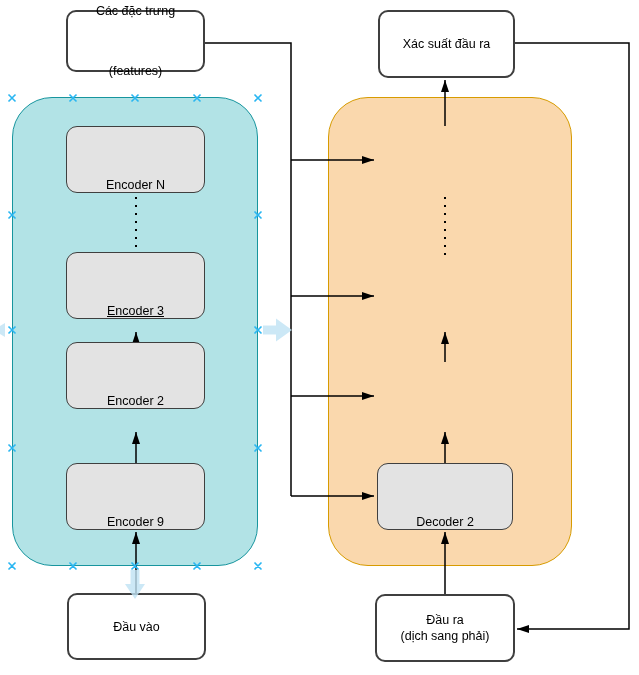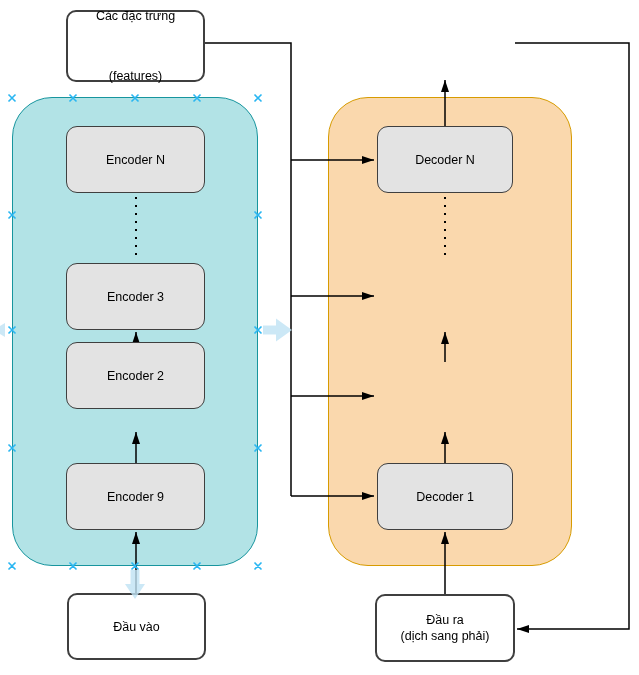--- a/index.html
+++ b/index.html
@@ -8,32 +8,32 @@
     font-family:"Liberation Sans",sans-serif;color:#000;
   }
   .container-rc{position:absolute;border-radius:40px;z-index:1;box-sizing:border-box;}
   .enc-container{left:12px;top:97px;width:246px;height:469px;background:#b2e3e6;border:1.5px solid #17959e;}
   .dec-container{left:328px;top:97px;width:244px;height:469px;background:#fad8ad;border:1.5px solid #d79b00;}
   svg.wires{position:absolute;left:0;top:0;z-index:2;}
   svg.chrome{position:absolute;left:0;top:0;z-index:4;pointer-events:none;}
   .node{
     position:absolute;width:139px;height:67px;background:#e3e3e3;
     border:1.5px solid #3f3f3f;border-radius:11px;z-index:3;
-    display:flex;align-items:center;justify-content:center;
+    display:flex;align-items:flex-end;justify-content:center;
     font-size:12.5px;text-align:center;box-sizing:border-box;
   }
   .node.enc{left:66px;}
   .node.dec{left:377px;width:136px;}
-  .t126{top:126px;}.t263{top:263px;}.t362{top:342px;}.t463{top:463px;}
+  .t126{top:126px;}.t263{top:252px;text-decoration:underline;}.t362{top:342px;}.t463{top:463px;}
   .label-box{
     position:absolute;background:#ffffff;border:2px solid #3f3f3f;border-radius:10px;z-index:3;
     display:flex;flex-direction:column;align-items:center;justify-content:center;
     font-size:12.5px;line-height:16px;text-align:center;box-sizing:border-box;
   }
-  .lb-features{left:66px;top:10px;width:139px;height:72px;gap:44px;}
+  .lb-features{left:66px;top:10px;width:139px;height:62px;gap:44px;}
   .lb-prob{left:378px;top:10px;width:137px;height:68px;}
   .lb-input{left:67px;top:593px;width:139px;height:67px;}
   .lb-output{left:375px;top:594px;width:140px;height:68px;}
   .wire{stroke:#000;stroke-width:1.5;fill:none;}
   .dotted{stroke:#000;stroke-width:2;fill:none;stroke-dasharray:2 6;}
   .xpt{stroke:#29b6f2;stroke-width:1.6;fill:none;}
   .hoverarrow{fill:#bfe2f4;opacity:0.8;}
 </style>
 </head>
 <body>
@@ -76,30 +76,30 @@
   <div class="node enc t263">
     <span>Encoder 3</span>
   </div>
   <div class="node enc t362">
     <span>Encoder 2</span>
   </div>
   <div class="node enc t463">
     <span>Encoder 9</span>
   </div>
 
-  <div class="node dec t126">
-    <span>Decoder N</span>
-  </div>
   <div class="node dec t463">
-    <span>Decoder 1</span>
+    <span>Decoder 2</span>
   </div>
 
   <div class="label-box lb-features">
     <span>Các đặc trưng</span>
     <span>(features)</span>
+  </div>
+  <div class="label-box lb-prob">
+    <span>Xác suất đầu ra</span>
   </div>
   <div class="label-box lb-output">
     <span>Đầu ra</span>
     <span>(dịch sang phải)</span>
   </div>
   <div class="label-box lb-input">
     <span>Đầu vào</span>
   </div>
 
   <svg class="chrome" width="639" height="675" viewBox="0 0 639 675">

